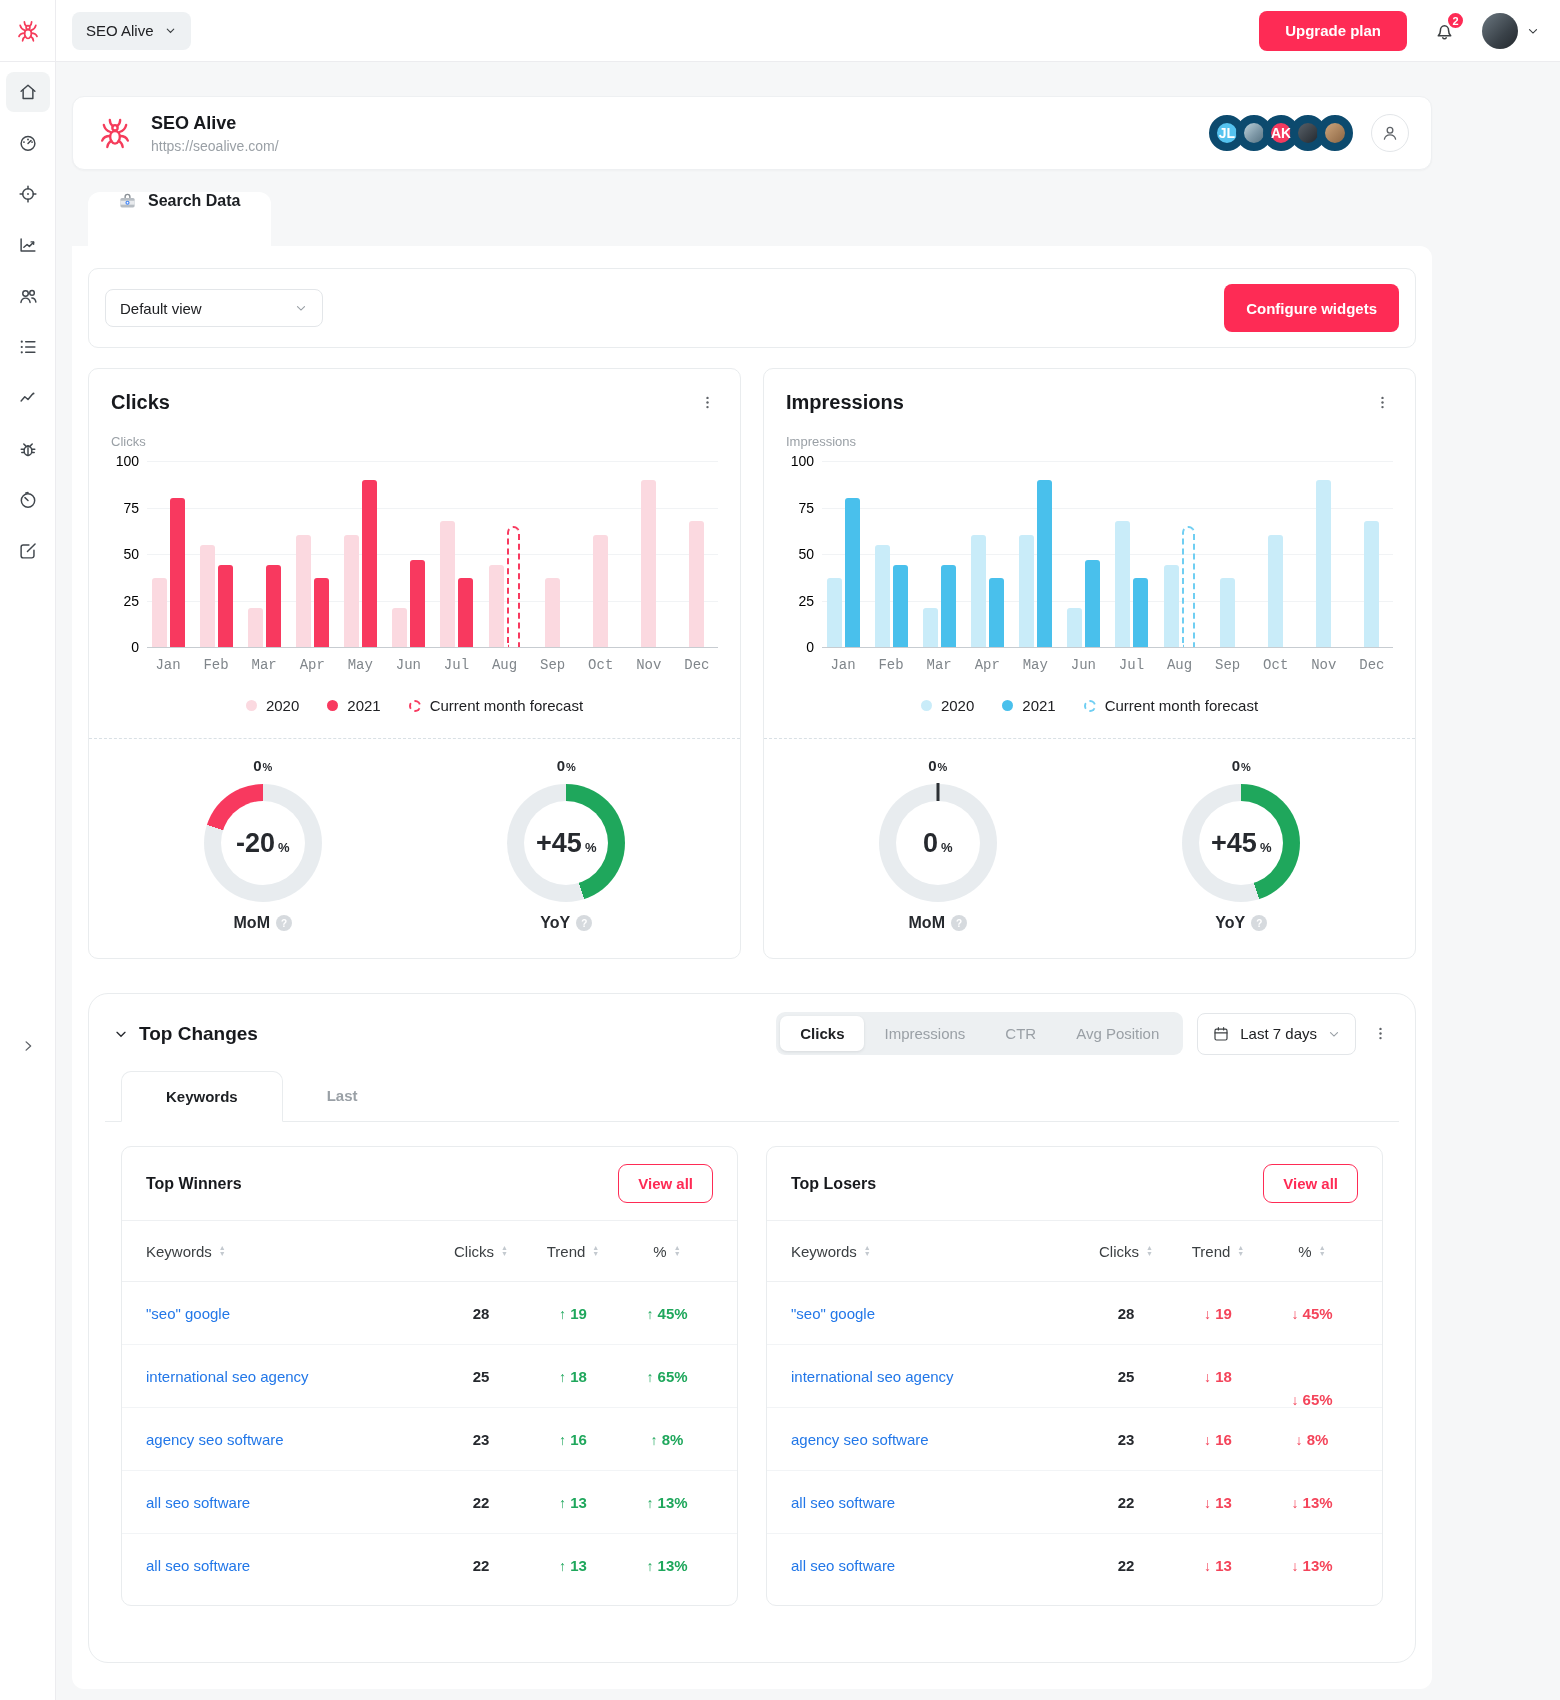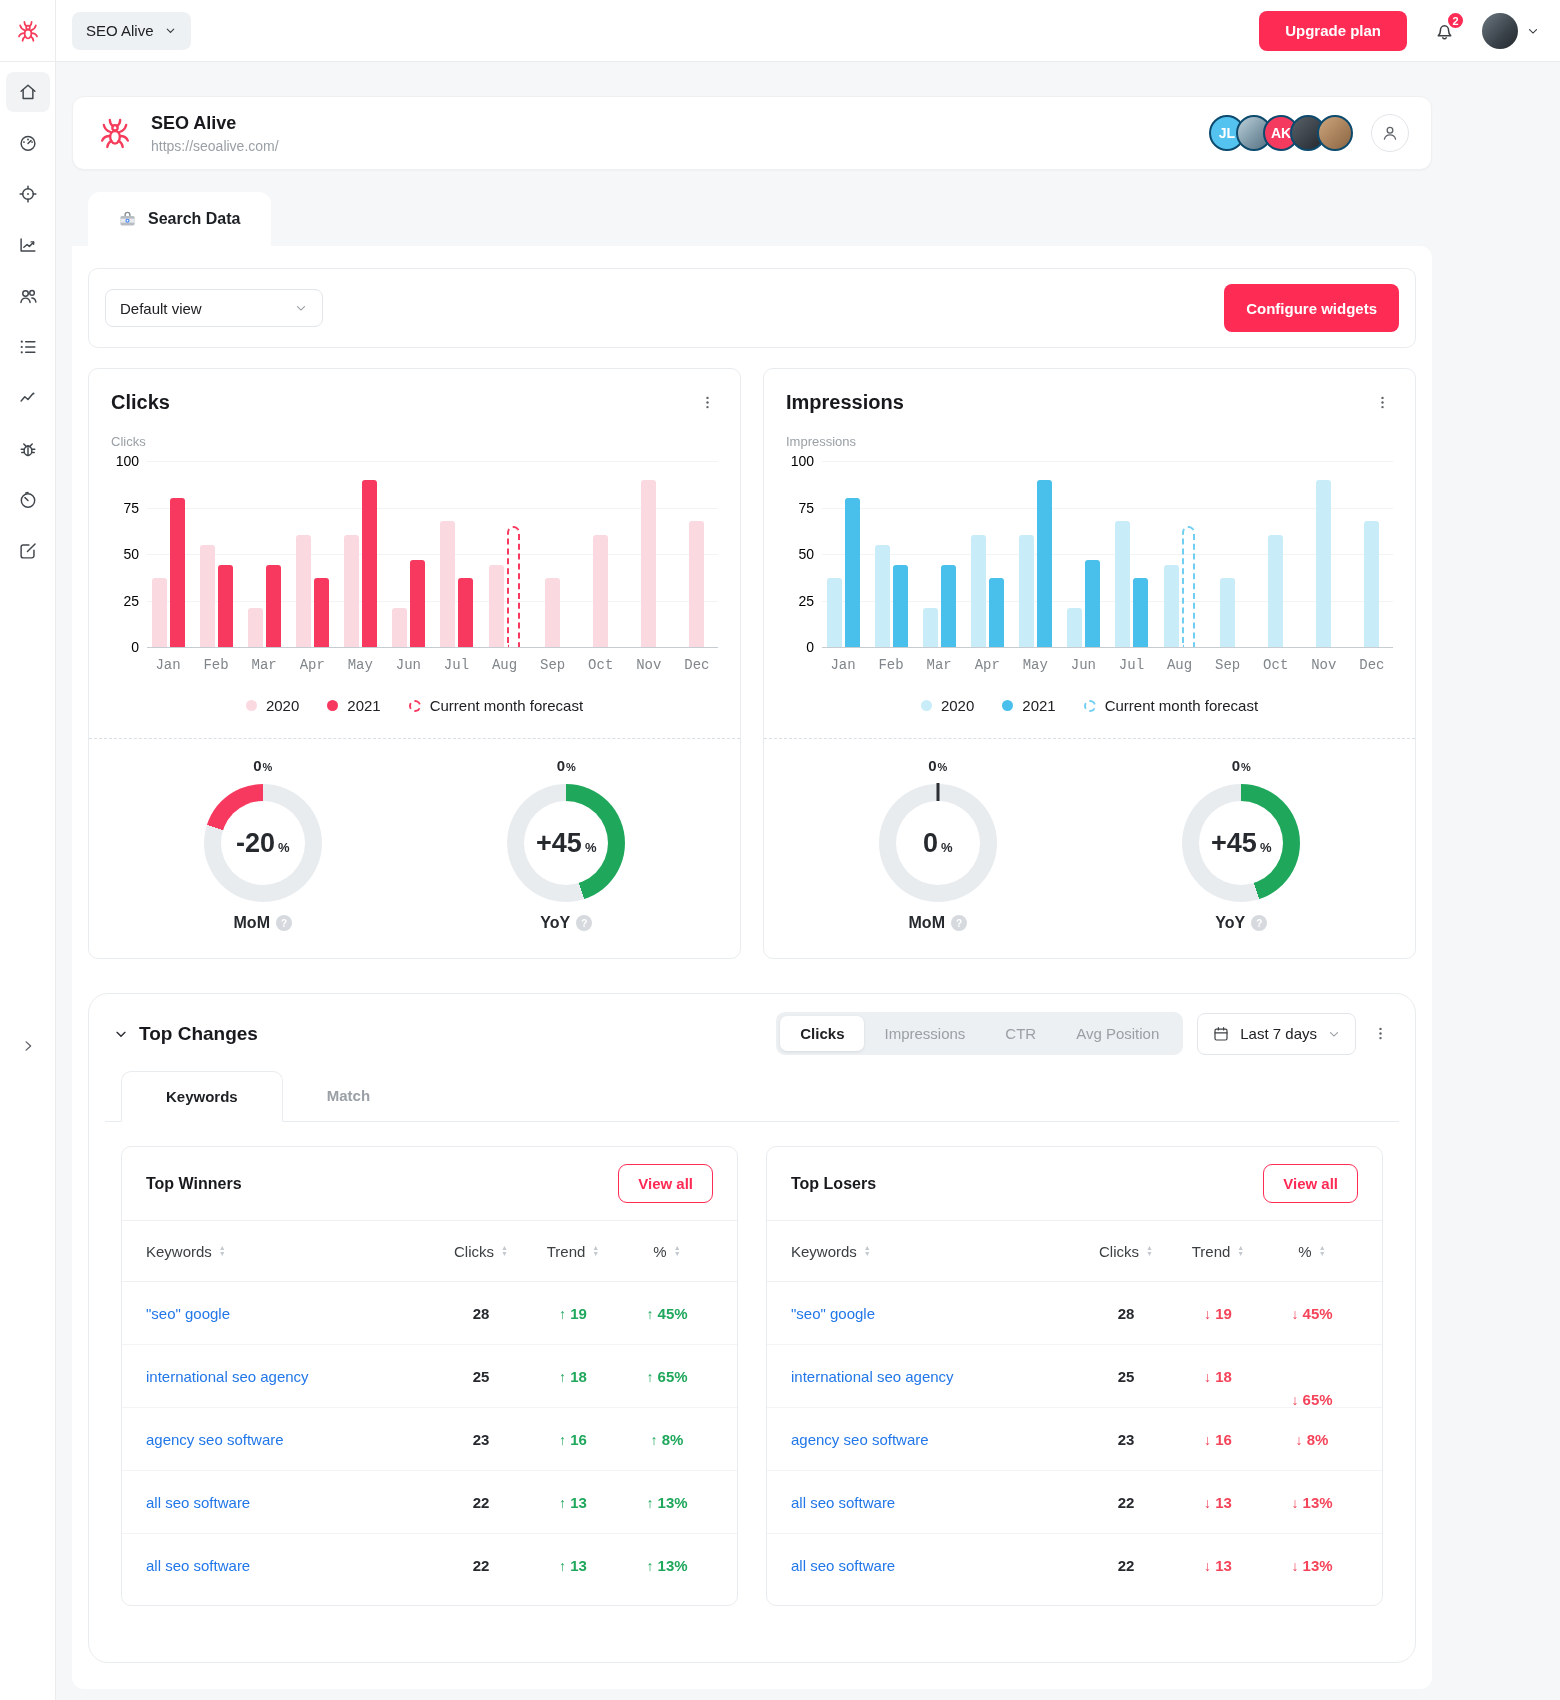--- a/index.html
+++ b/index.html
@@ -49,29 +49,29 @@
   
   .main { position:absolute; left:72px; top:96px; width:1360px; }
 
   .header-card { height:74px; background:#fff; border:1px solid #eef0f2; border-radius:12px;
     display:flex; align-items:center; padding:0 22px; box-shadow:0 1px 2px rgba(20,30,40,.03); }
   .proj-meta { margin-left:16px; }
   .proj-name { font-size:18px; font-weight:700; color:#17191d; }
   .proj-url { font-size:14px; color:#9aa0a6; margin-top:4px; }
   .header-right { margin-left:auto; display:flex; align-items:center; }
   .avatar-stack { display:flex; }
-  .avatar { width:36px; height:36px; border-radius:50%; border:2px solid #0c4a6e; margin-left:-9px;
+  .avatar { width:36px; height:36px; border-radius:50%; border:8px solid #0c4a6e; margin-left:-9px;
     display:flex; align-items:center; justify-content:center; color:#fff; font-size:14px; font-weight:700; }
   .avatar:first-child { margin-left:0; }
   .add-user { width:38px; height:38px; border-radius:50%; border:1px solid #e3e6e9; background:#fff;
     margin-left:18px; display:flex; align-items:center; justify-content:center; cursor:pointer; }
 
   
   .tabs { display:flex; margin-top:22px; padding-left:16px; align-items:flex-end; }
-  .tab { height:54px; display:flex; align-items:center; gap:11px; padding:0 30px; font-size:16px; cursor:pointer; }
+  .tab { height:54px; display:flex; align-items:flex-start; gap:11px; padding:0 30px; font-size:16px; cursor:pointer; }
   .tab.active { background:#fff; border-radius:12px 12px 0 0; font-weight:700; color:#1c1f23; }
   .tab.inactive { color:#9aa0a6; font-weight:600; margin-left:14px; }
 
   .panel { background:#fff; border-radius:0 12px 12px 12px; padding:22px 16px 26px; }
 
   
   .view-toolbar { border:1px solid #e9ecee; border-radius:10px; padding:15px 16px; display:flex;
     justify-content:space-between; align-items:center; }
   .select { width:218px; height:38px; border:1px solid #e3e6e9; border-radius:8px; background:#fff;
     display:flex; align-items:center; justify-content:space-between; padding:0 14px; font-size:15px; cursor:pointer; }
@@ -641,21 +641,21 @@
                 <circle cx="12" cy="5.5" r="1.7"></circle>
                 <circle cx="12" cy="12" r="1.7"></circle>
                 <circle cx="12" cy="18.5" r="1.7"></circle>
               </svg>
           </div>
         </div>
       </div>
 
       <div class="subtabs">
         <div class="subtab active">Keywords</div>
-        <div class="subtab inactive">Match</div>
+        <div class="subtab inactive">Last</div>
       </div>
 
       <div class="tables">
         <div class="table-card">
           <div class="t-head">
             <div class="t-title">Top Winners</div>
             <button class="view-all">View all</button>
           </div>
           <div class="t-header">
               <div class="th">Keywords<span class="sort">

